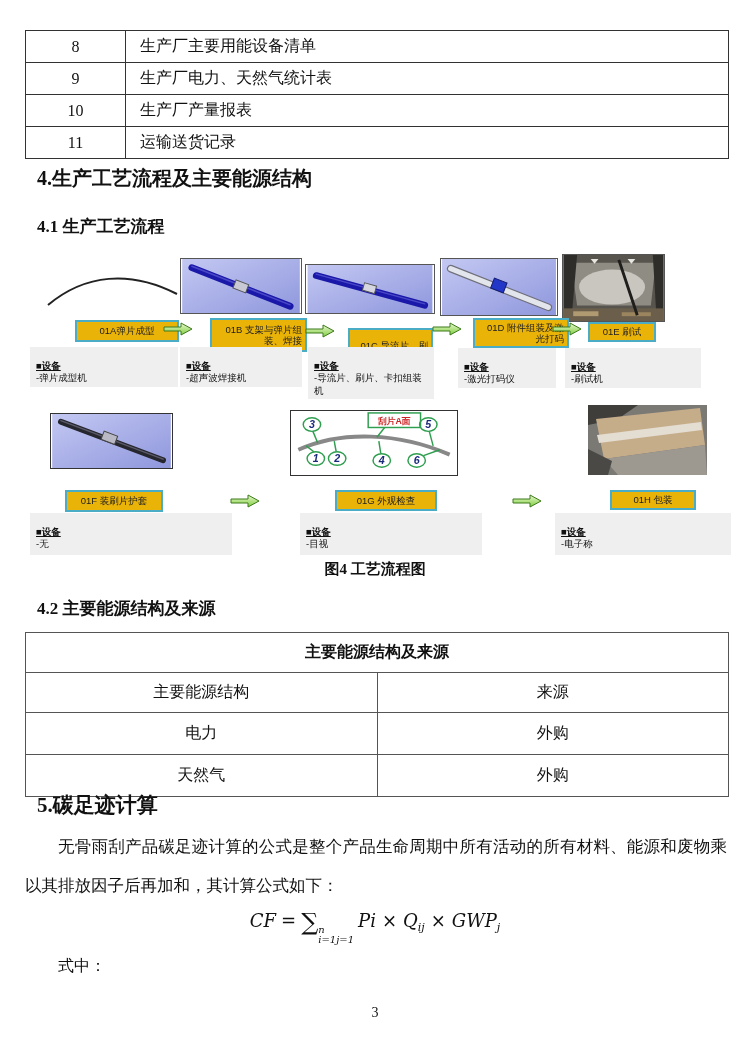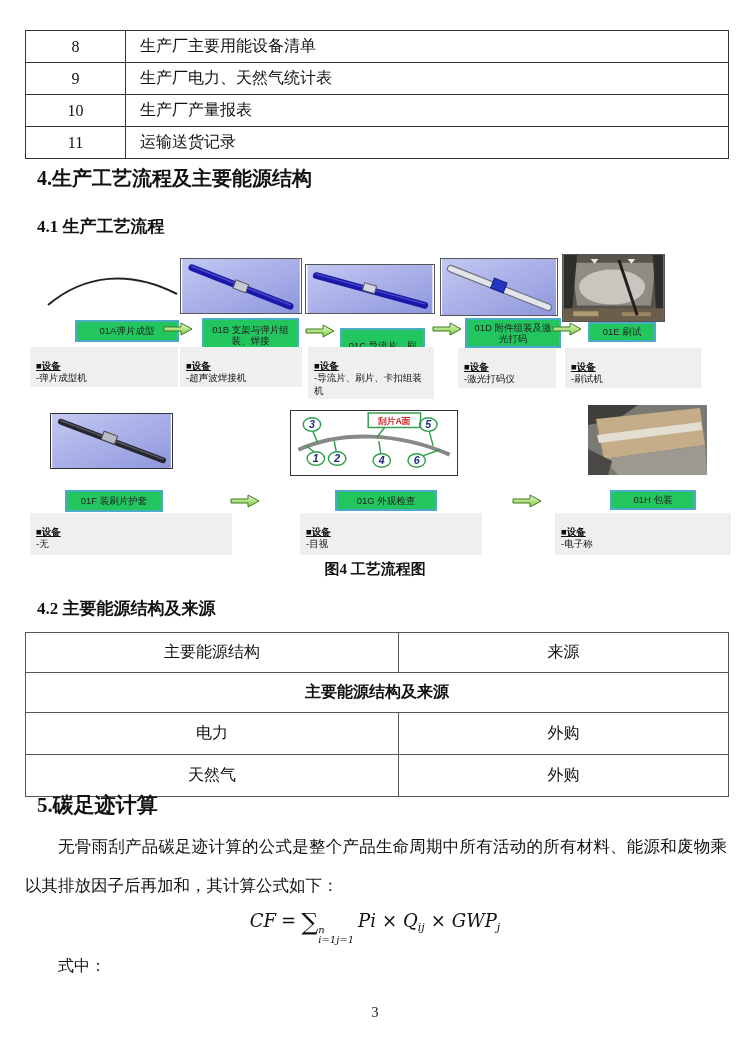--- a/index.html
+++ b/index.html
@@ -39,24 +39,24 @@
   .feq { padding:0 5px; }
   .sigma { font-size:24px; font-style:normal; vertical-align:-3px; }
   .limits { display:inline-flex; flex-direction:column; font-size:10px; font-style:italic;
             vertical-align:-6px; line-height:1; text-align:left; margin-right:4px; }
   .fsub { font-size:11px; vertical-align:-4px;margin-top:16px; }
   .fx { padding:0 6px; font-style:normal; }
   
   .flow { position:absolute; left:23px; top:252px; width:710px; height:306px;
           font-family:"Liberation Sans","DejaVu Sans",sans-serif; }
   .flow .abs { position:absolute; }
-  .process-box { position:absolute; background:#22c55e; border:2px solid #4bacc6;
+  .process-box { position:absolute; background:#eab308; border:2px solid #4bacc6;
                  font-size:9.5px; line-height:1.2; color:#222; padding:2px 3px;
                  text-align:center; display:flex; align-items:center; justify-content:center; }
-  .pb-left { text-align:center; justify-content:flex-start; }
+  .pb-left { text-align:right; justify-content:flex-start;margin-left:8px; }
   .equip { position:absolute; background:#efefef; font-size:9.5px; line-height:1.3;
            color:#111; padding:13px 6px; }
   .equip .lbl { font-weight:bold; text-decoration:underline; display:block; }
   .flow-img { position:absolute; border:1px solid #555; overflow:hidden; }
   .noborder { border:none; }
   .arrow { position:absolute; width:30px; height:14px; }
 </style>
 </head>
 <body>
 
@@ -254,25 +254,25 @@
   </div>
 </div>
 
 <div class="fig-caption">图4 工艺流程图</div>
 
 <div class="h-main h42">4.2 主要能源结构及来源</div>
 
 <table class="energy-table">
   <tbody>
       <tr>
+    <td class="title-cell" colspan="2">主要能源结构及来源</td>
+  </tr>
+  <tr>
     <td class="hdr-cell c1">主要能源结构</td>
     <td class="hdr-cell">来源</td>
-  </tr>
-  <tr>
-    <td class="title-cell" colspan="2">主要能源结构及来源</td>
   </tr>
   <tr>
     <td class="data-cell c1">电力</td>
     <td class="data-cell">外购</td>
   </tr>
   <tr>
     <td class="data-cell c1">天然气</td>
     <td class="data-cell">外购</td>
   </tr>
 </tbody>

